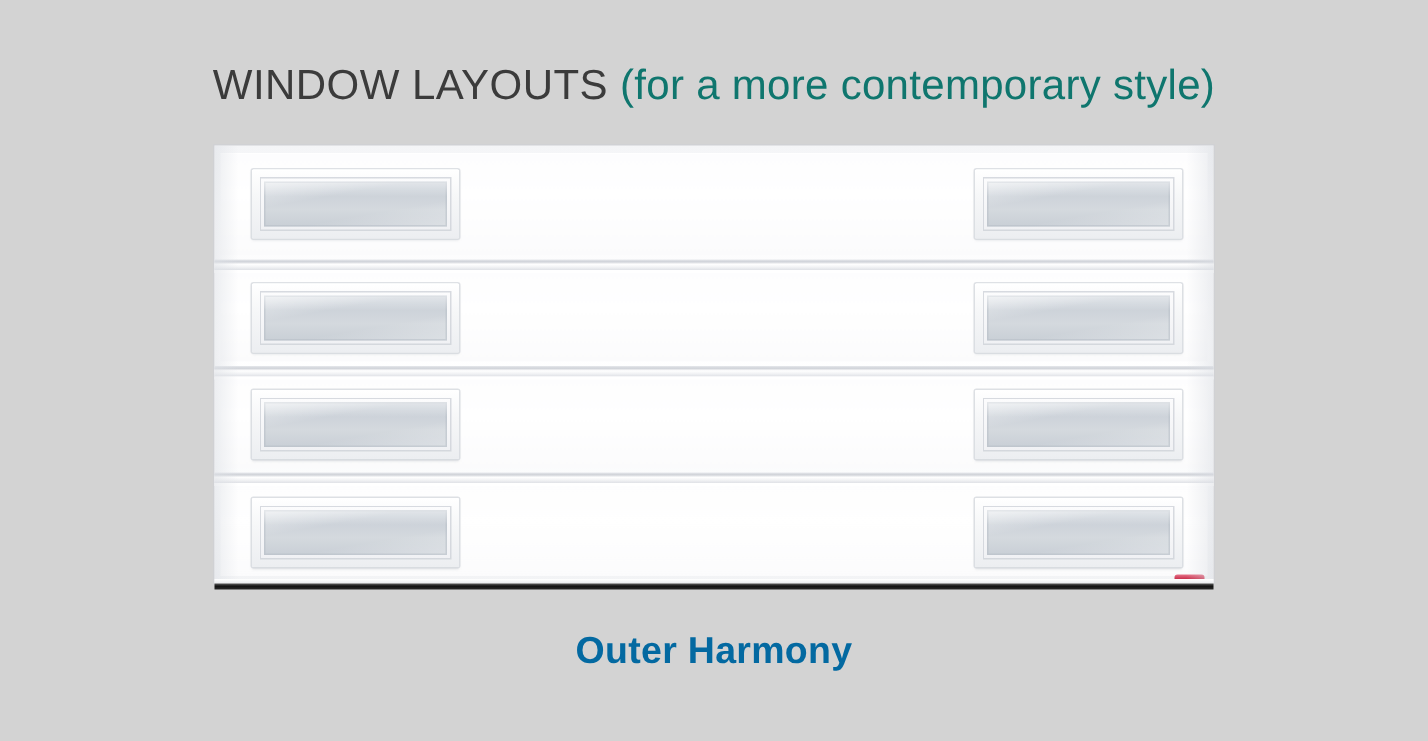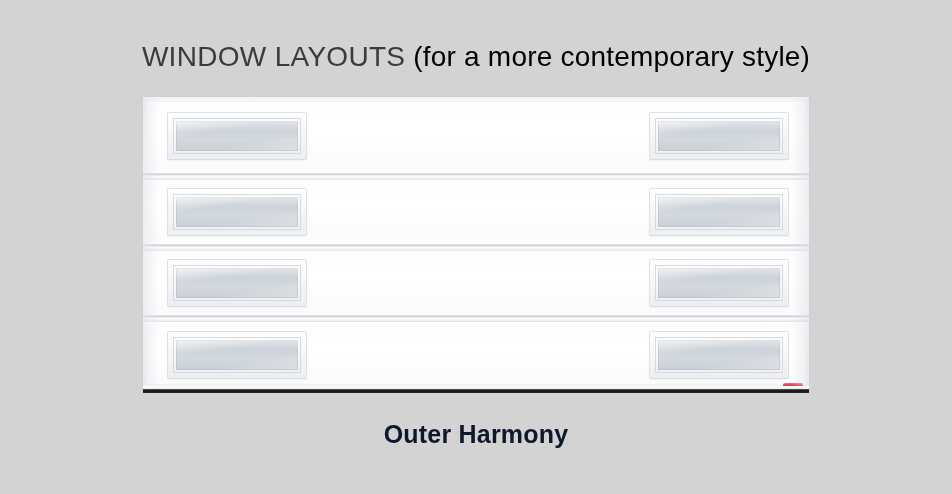--- a/index.html
+++ b/index.html
@@ -27,32 +27,32 @@
     font-size: 28px;
     line-height: 38px;
     letter-spacing: 0.2px;
   }
   .heading .strong {
     font-weight: normal;
     letter-spacing: 0.3px;
   }
   .heading .light {
     font-weight: normal;
-    color: #000000;
+    color: #0f766e;
   }
 
   
   .caption {
     position: absolute;
     left: 0;
     top: 417px;
     width: 952px;
     text-align: center;
     white-space: nowrap;
-    color: #0f172a;
+    color: #0369a1;
     font-size: 25px;
     font-weight: bold;
     line-height: 34px;
     letter-spacing: 0.2px;
   }
 
   
   .door-wrap {
     position: absolute;
     left: 143px;

